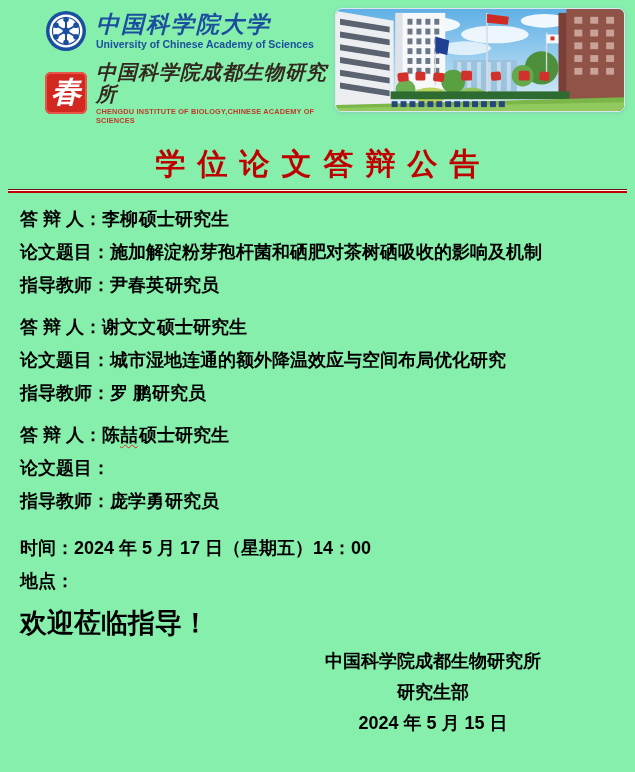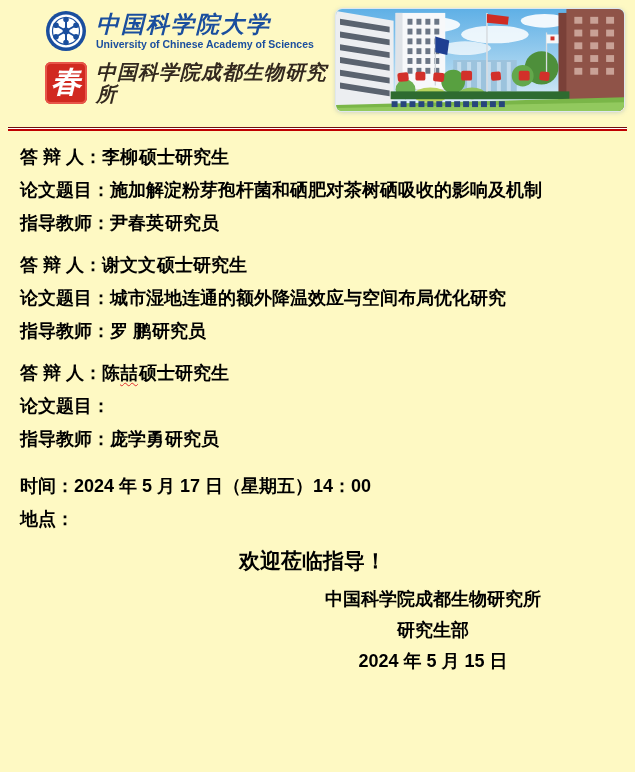--- a/index.html
+++ b/index.html
@@ -1,18 +1,18 @@
 <!DOCTYPE html>
 <html><head>
 <meta charset="utf-8">
 <style>
   * { margin:0; padding:0; box-sizing:border-box; }
   html,body { background:#ffffff; }
   .page {
-    position:relative; width:635px; height:772px; background:#fef9c3;
+    position:relative; width:635px; height:772px; background:#86efac;
     font-family:"Liberation Sans", sans-serif; color:#000; overflow:hidden;
   }
   
   .header { position:relative; height:120px; }
   .logos { position:absolute; left:45px; top:10px; width:285px; }
   .logo-row { display:flex; align-items:center; gap:9px; }
   .logo-row + .logo-row { margin-top:9px; }
   .logo-emblem { width:42px; height:42px; flex:0 0 auto; }
   .logo-col { display:flex; flex-direction:column; }
   .ucas-cn {
@@ -57,21 +57,21 @@
   .val { white-space:pre-wrap; }
   .thesis-val { max-width:476px; }
   .gap-l { margin-left:1px; }
   .section { margin-bottom:9px; }
   .wavy {
     text-decoration:underline; text-decoration-style:wavy; text-decoration-color:#e03030;
     text-decoration-thickness:1px; text-underline-offset:3px;
   }
   .schedule { margin-top:14px; }
   .welcome {
-    margin-top:10px; text-align:center; font-size:21px; font-weight:bold; line-height:30px;
+    margin-top:10px; font-size:27px; font-weight:bold; line-height:30px;
   }
   .signature {
     margin:8px 64px 0 auto; width:max-content; text-align:center;
     font-size:18px; font-weight:bold; line-height:31px;
   }
 </style>
 </head>
 <body>
 
 <div class="page">
@@ -105,20 +105,21 @@
           <div class="ucas-en">University of Chinese Academy of Sciences</div>
         </div>
       </div>
 
       <div class="logo-row">
         <div class="seal">
           <span>春</span>
         </div>
         <div class="logo-col">
           <div class="cib-cn">中国科学院成都生物研究所</div>
+          <div class="cib-en">CHENGDU INSTITUTE OF BIOLOGY,CHINESE ACADEMY OF SCIENCES</div>
         </div>
       </div>
 
     </div>
 
     <div class="photo">
       <svg viewBox="0 0 290 104" preserveAspectRatio="none">
         <defs>
           <linearGradient id="sky" x1="0" y1="0" x2="0" y2="1">
             <stop offset="0" stop-color="#5fb0e6"></stop>
@@ -251,20 +252,21 @@
             <rect x="128" y="94" width="6" height="6"></rect>
             <rect x="137" y="94" width="6" height="6"></rect>
             <rect x="146" y="94" width="6" height="6"></rect>
             <rect x="155" y="94" width="6" height="6"></rect>
             <rect x="164" y="94" width="6" height="6"></rect>
         </g>
       </svg>
     </div>
   </div>
 
+  <div class="title">学位论文答辩公告</div>
   <div class="rule"></div>
 
   <div class="body">
 
     <div class="section">
       <div class="row">
         <span class="lbl">答 辩 人：</span>
         <span class="val">李柳</span>
           <span class="val wavy"></span>
           <span class="val gap-l">硕士研究生</span>

